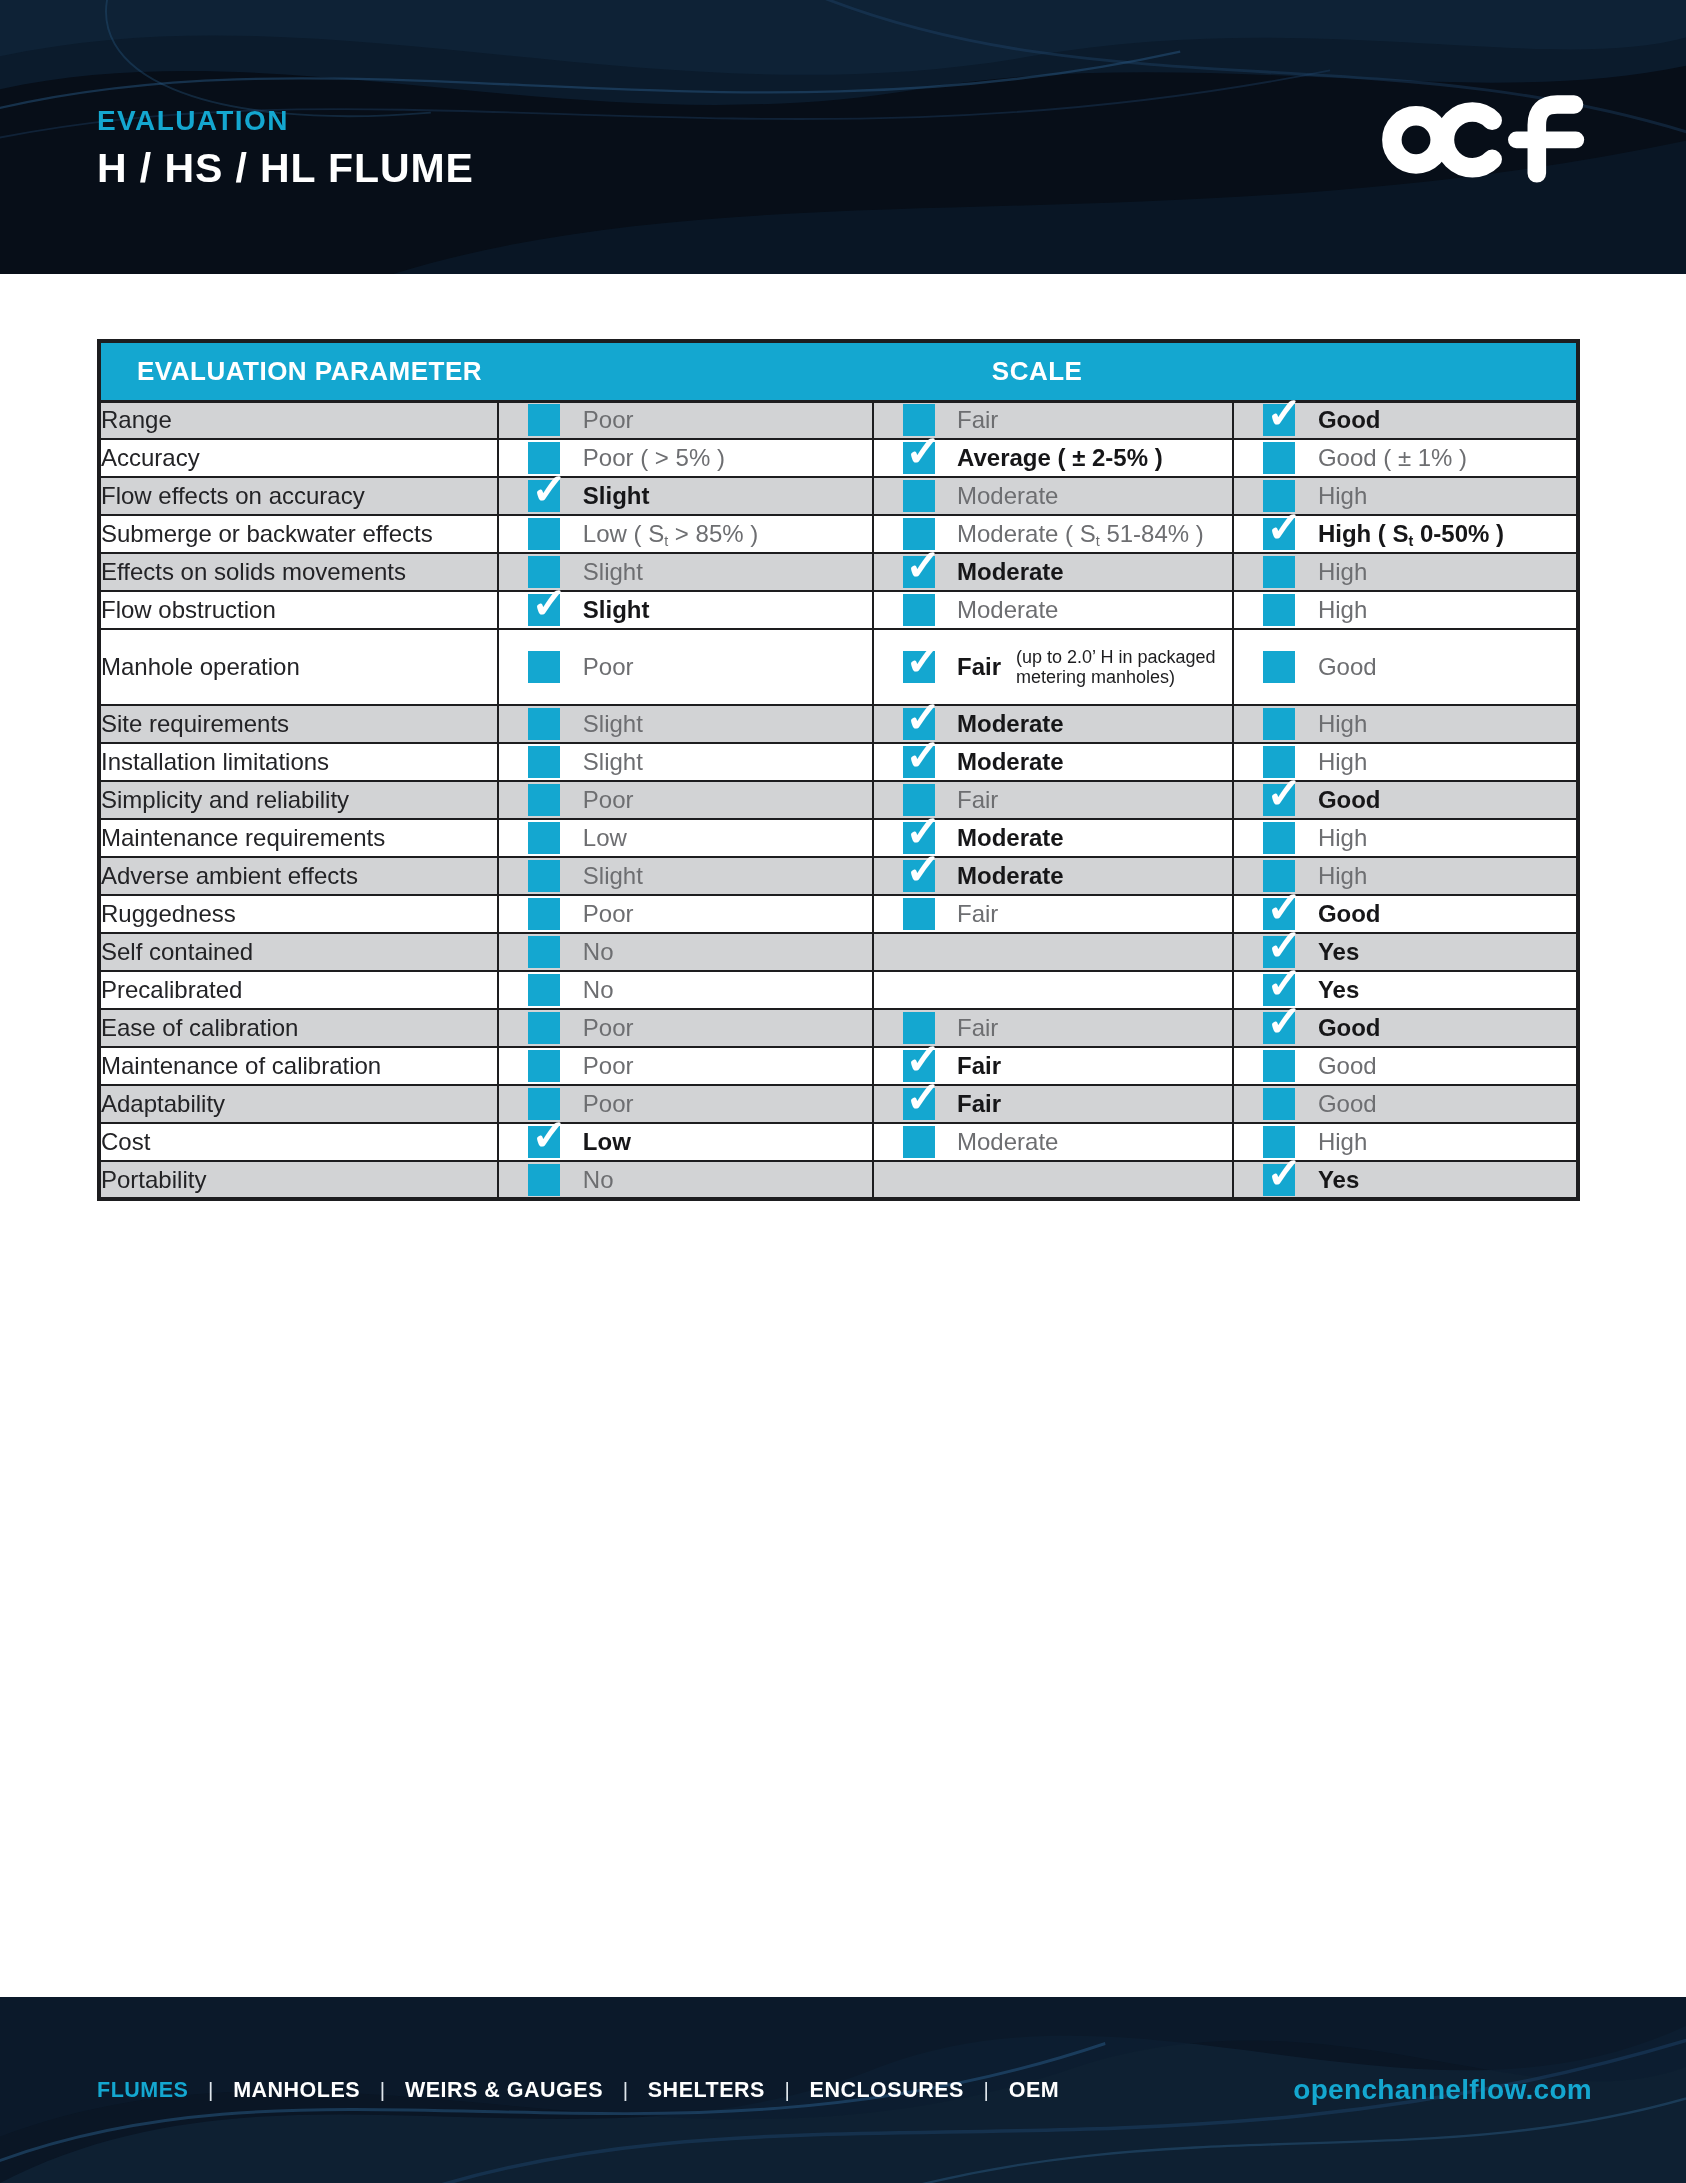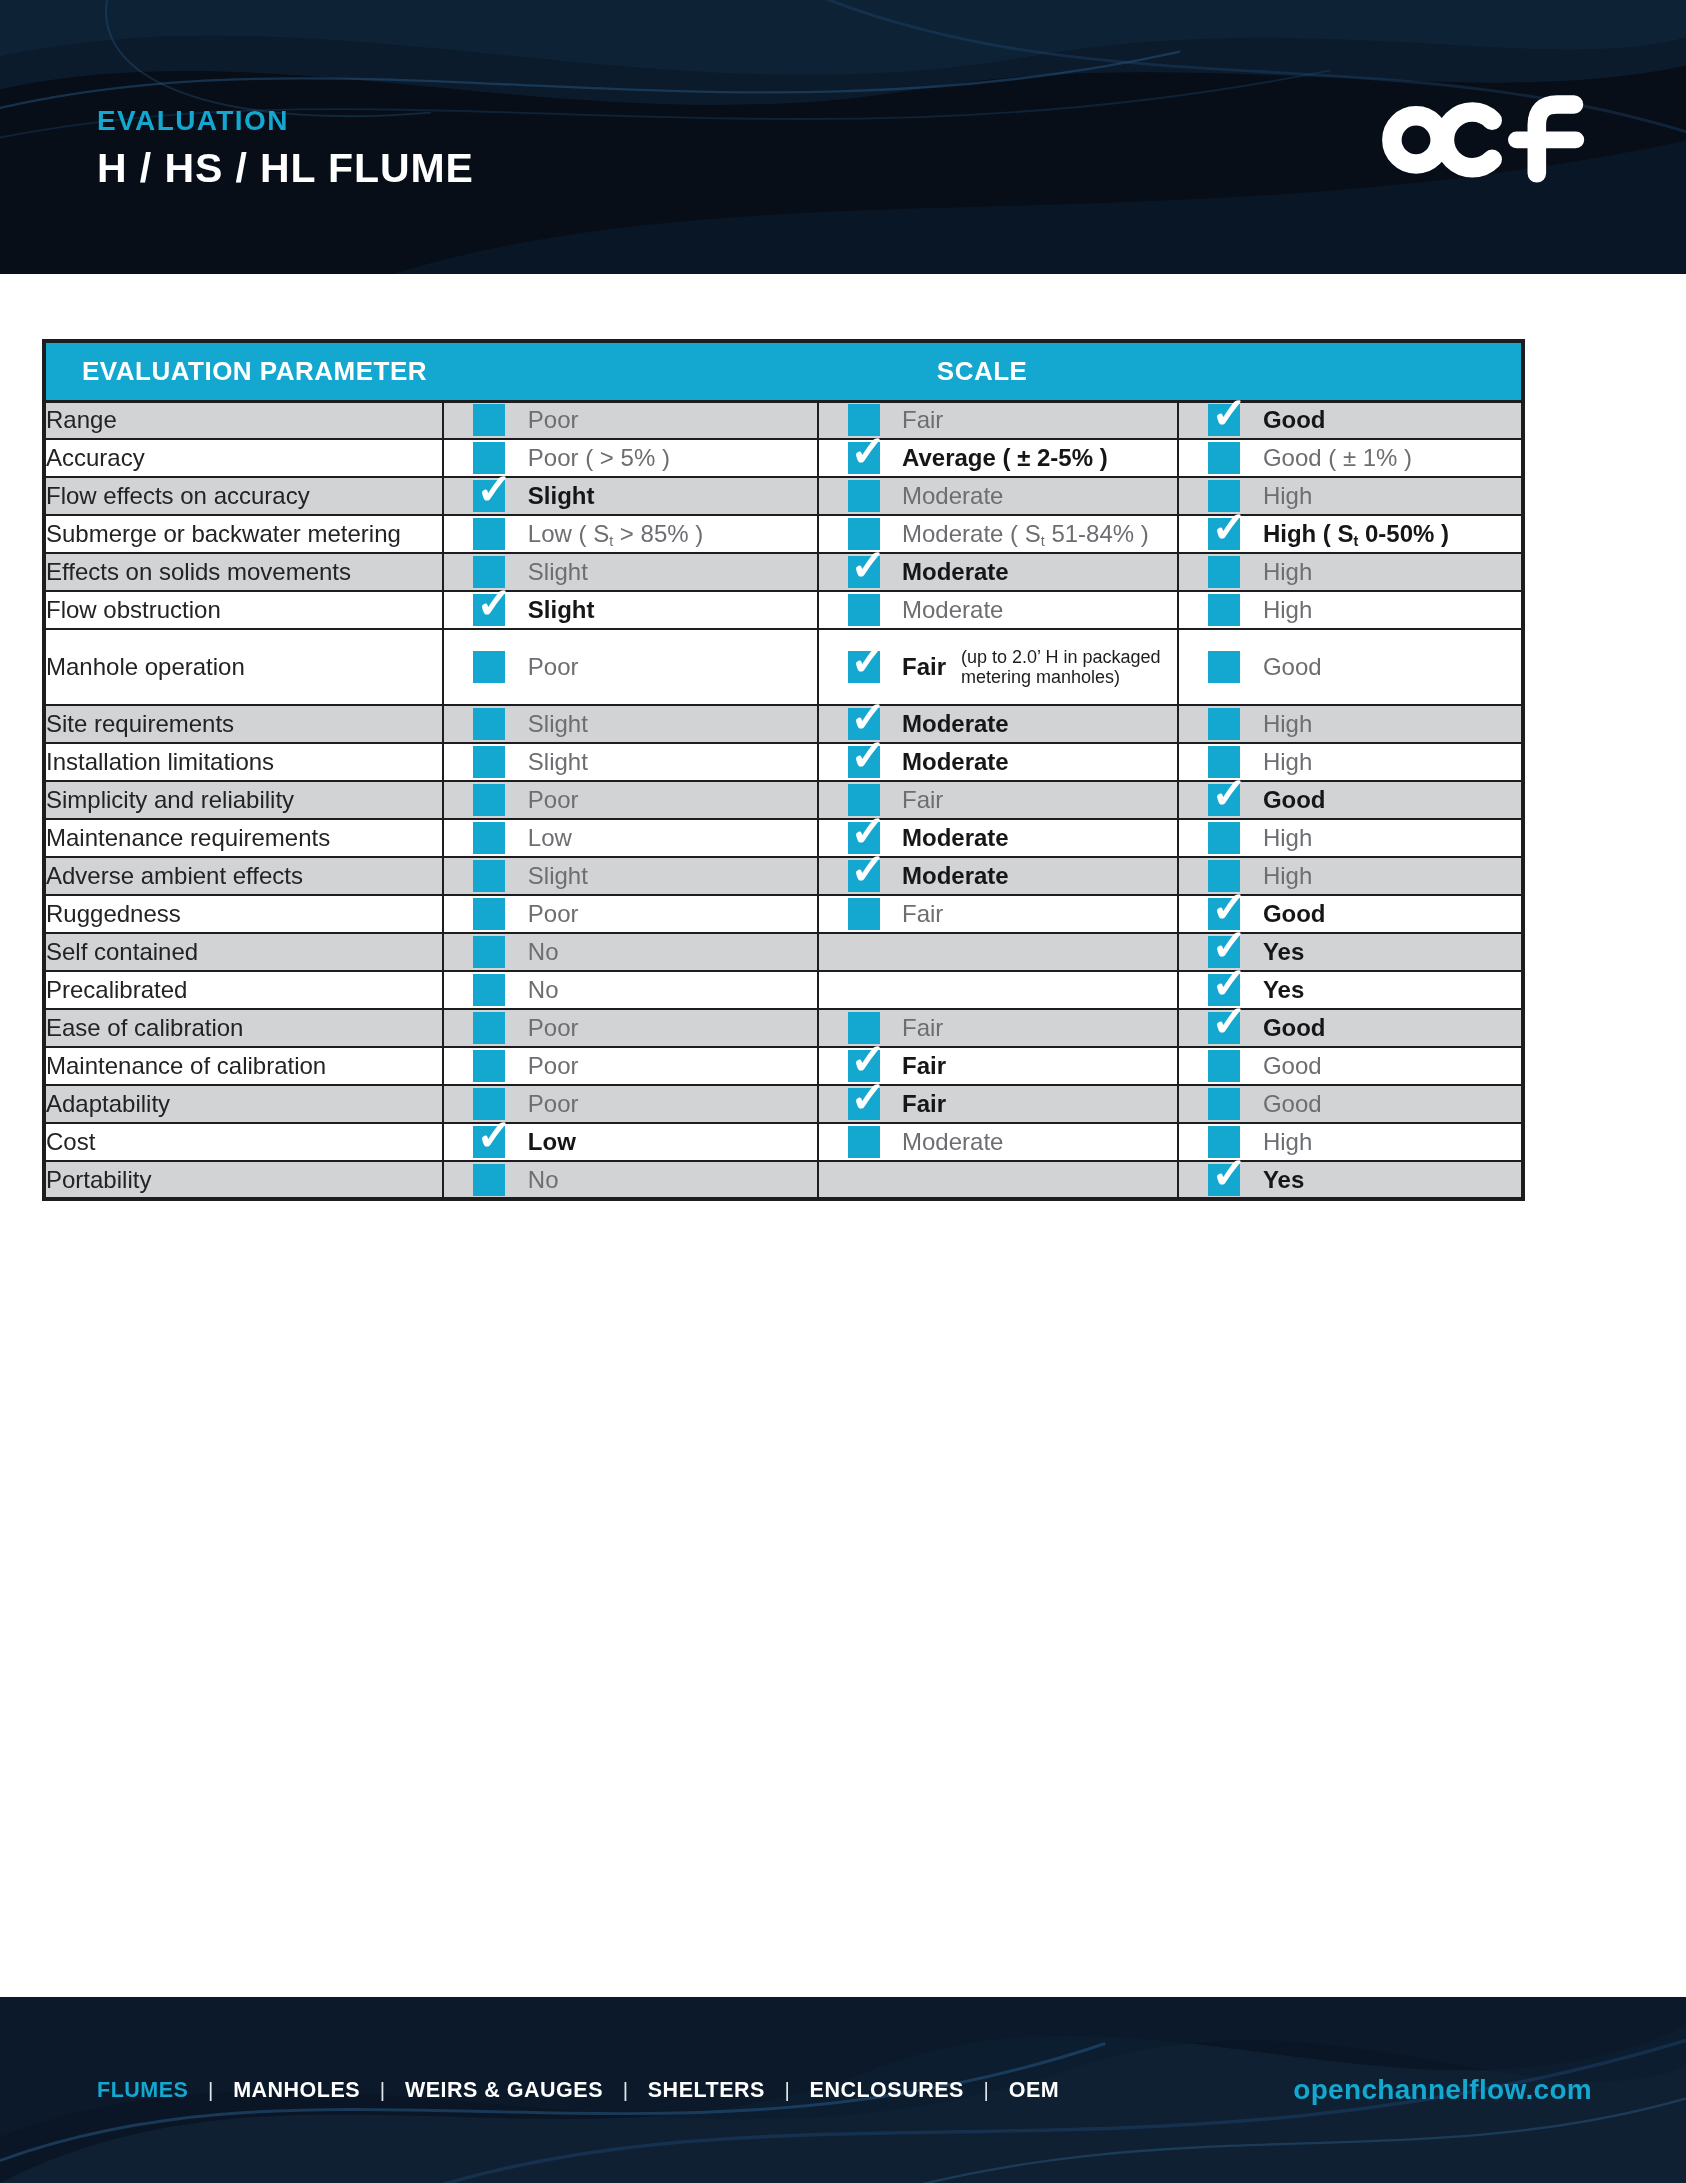--- a/index.html
+++ b/index.html
@@ -30,21 +30,21 @@
   .doc-title {
     color: #ffffff; font-size: 41px; font-weight: bold;
     letter-spacing: 0.9px; margin-top: 8.4px;
   }
   .logo { position: absolute; top: 82px; right: 86px; width: 223px; height: 112px; }
 
   
   .main { flex: 1 1 auto; background: #ffffff; position: relative; }
 
   table.eval {
-    margin: 65px 0 0 42px;
+    margin: 65px 0 0 97px;
     width: 1483px;
     border-collapse: collapse;
     border: 4.7px solid #1d1d1f;
     table-layout: fixed;
   }
   table.eval thead tr { height: 60px; }
   table.eval th {
     background: var(--accent-cyan, #12a7d0);
     color: #ffffff; font-size: 26px; font-weight: bold;
     border: none; border-bottom: 3.7px solid #1d1d1f;
@@ -209,21 +209,21 @@
               </div>
             </td>
             <td class="scale">
               <div class="cellwrap">
                 <span class="box"></span>
                 <span class="lbl">High</span>
               </div>
             </td>
           </tr>
           <tr class="white">
-            <td class="param">Submerge or backwater metering</td>
+            <td class="param">Submerge or backwater effects</td>
             <td class="scale">
               <div class="cellwrap">
                 <span class="box"></span>
                 <span class="lbl">Low ( S<sub>t</sub> &gt; 85% )</span>
               </div>
             </td>
             <td class="scale">
               <div class="cellwrap">
                 <span class="box"></span>
                 <span class="lbl">Moderate ( S<sub>t</sub> 51-84% )</span>

